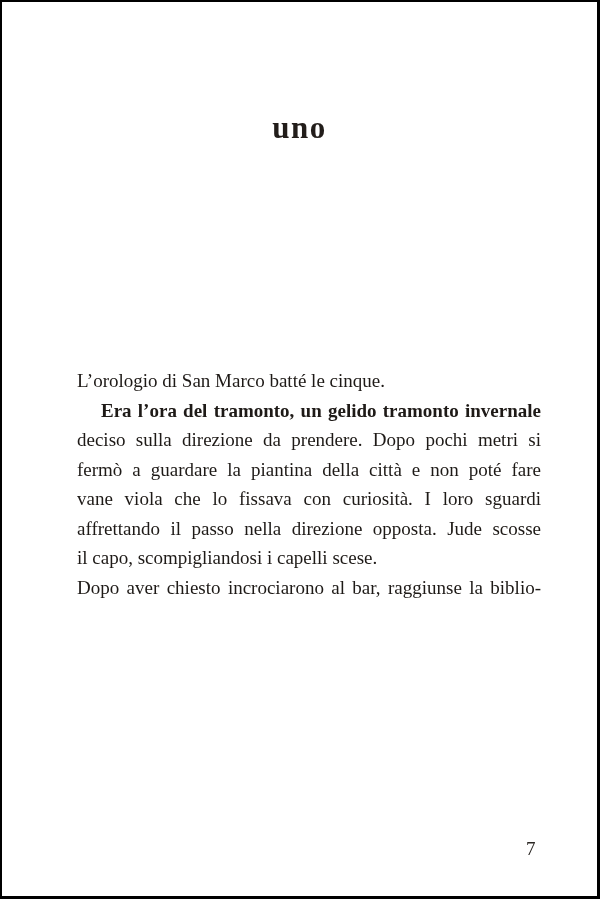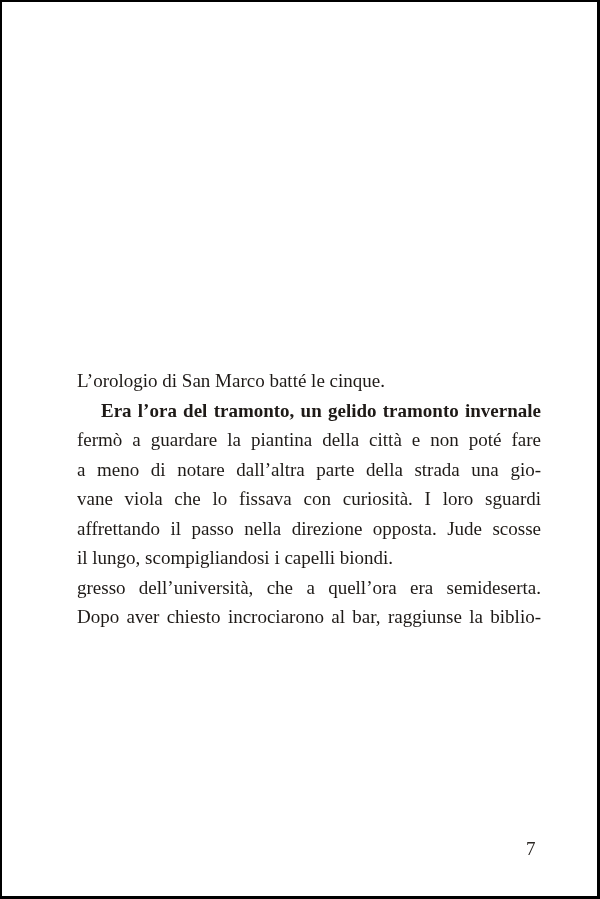--- a/index.html
+++ b/index.html
@@ -53,31 +53,31 @@
     top: 836px;
     left: 524px;
     font-size: 19px;
     color: #2a2623;
   }
 </style>
 </head>
 <body>
 
 <div class="page">
+  <div class="chapter-title">uno</div>
 
   <div class="body-text">
 
     <span class="line last">L’orologio di San Marco batté le cinque.</span>
 
     <span class="line indent">Era l’ora del tramonto, un gelido tramonto invernale</span>
 
+    <span class="line">deciso sulla direzione da prendere. Dopo pochi metri si</span>
     <span class="line">fermò a guardare la piantina della città e non poté fare</span>
-    <span class="line">a meno di notare dall’altra parte della strada una gio-</span>
     <span class="line">vane viola che lo fissava con curiosità. I loro sguardi</span>
     <span class="line">affrettando il passo nella direzione opposta. Jude scosse</span>
-    <span class="line last">il lungo, scompigliandosi i capelli biondi.</span>
+    <span class="line last">il capo, scompigliandosi i capelli scese.</span>
 
-    <span class="line">gresso dell’università, che a quell’ora era semideserta.</span>
     <span class="line">Dopo aver chiesto incrociarono al bar, raggiunse la biblio-</span>
   </div>
 
   <div class="page-number">7</div>
 </div>
 
 </body></html>

